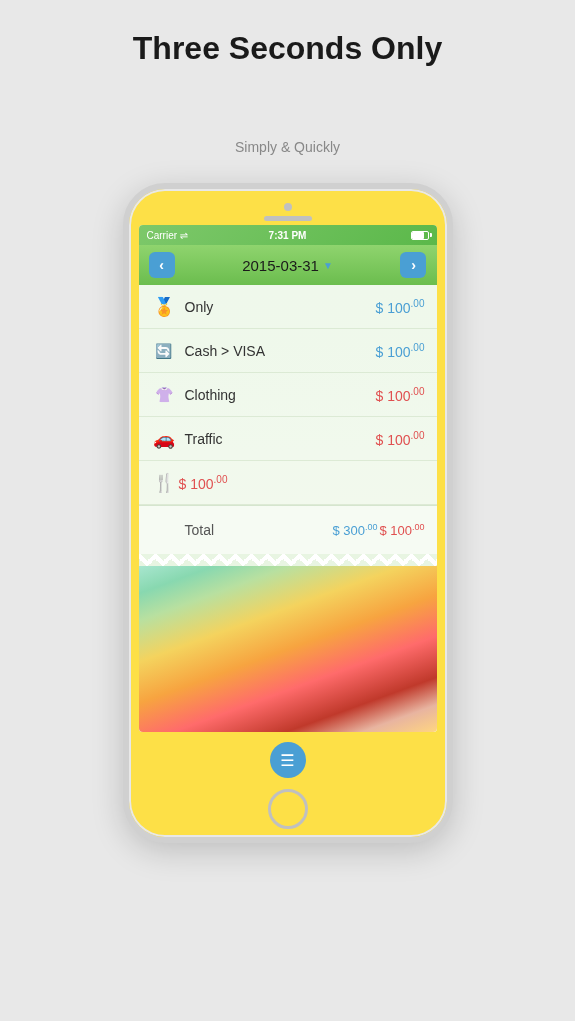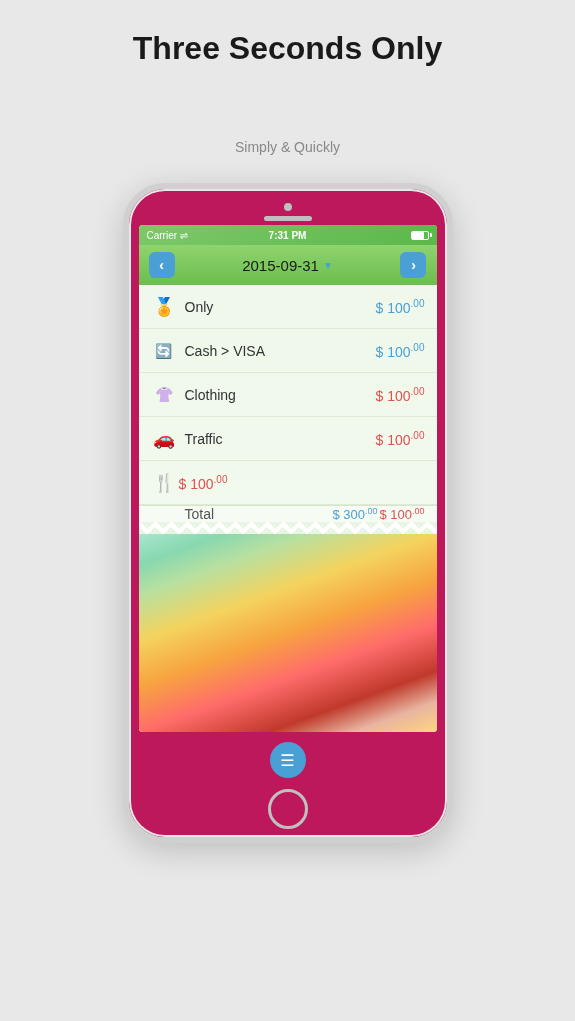--- a/index.html
+++ b/index.html
@@ -30,21 +30,21 @@
       color: #888;
       text-align: center;
       margin-bottom: 28px;
       margin-top: 48px;
     }
 
     
     .phone {
       width: 330px;
       height: 660px;
-      background: #be185d;
+      background: #fde047;
       border-radius: 42px;
       border: 6px solid #d0d0d0;
       box-shadow: 0 8px 32px rgba(0,0,0,0.18), inset 0 0 0 2px #e8e8e8;
       position: relative;
       display: flex;
       flex-direction: column;
       align-items: center;
     }
 
     
@@ -218,21 +218,21 @@
     }
     .amount-cents {
       font-size: 10px;
       vertical-align: super;
     }
 
     
     .total-row {
       display: flex;
       align-items: center;
-      padding: 0 12px;
+      padding: 16px 12px;
       background: rgba(255,255,255,0.5);
       border-top: 1px solid rgba(200,220,190,0.7);
       position: relative;
     }
     .total-label {
       font-size: 14px;
       color: #555;
       flex: 1;
       padding-left: 34px;
     }
@@ -334,21 +334,21 @@
       <span class="status-right">
         <span class="battery-icon">
             <span class="battery-fill"></span>
           </span>
       </span>
     </div>
 
     <div class="nav-bar">
       <div class="nav-arrow">‹</div>
       <div class="nav-date">
-        <span>2015-09-31</span>
+        <span>2015-03-31</span>
         <span class="nav-dropdown">▼</span>
       </div>
       <div class="nav-arrow">›</div>
     </div>
 
     <div class="list-area">
 
       <div class="list-item">
         <span class="list-item-icon">🏅</span>
         <span class="list-item-label">Only</span>

